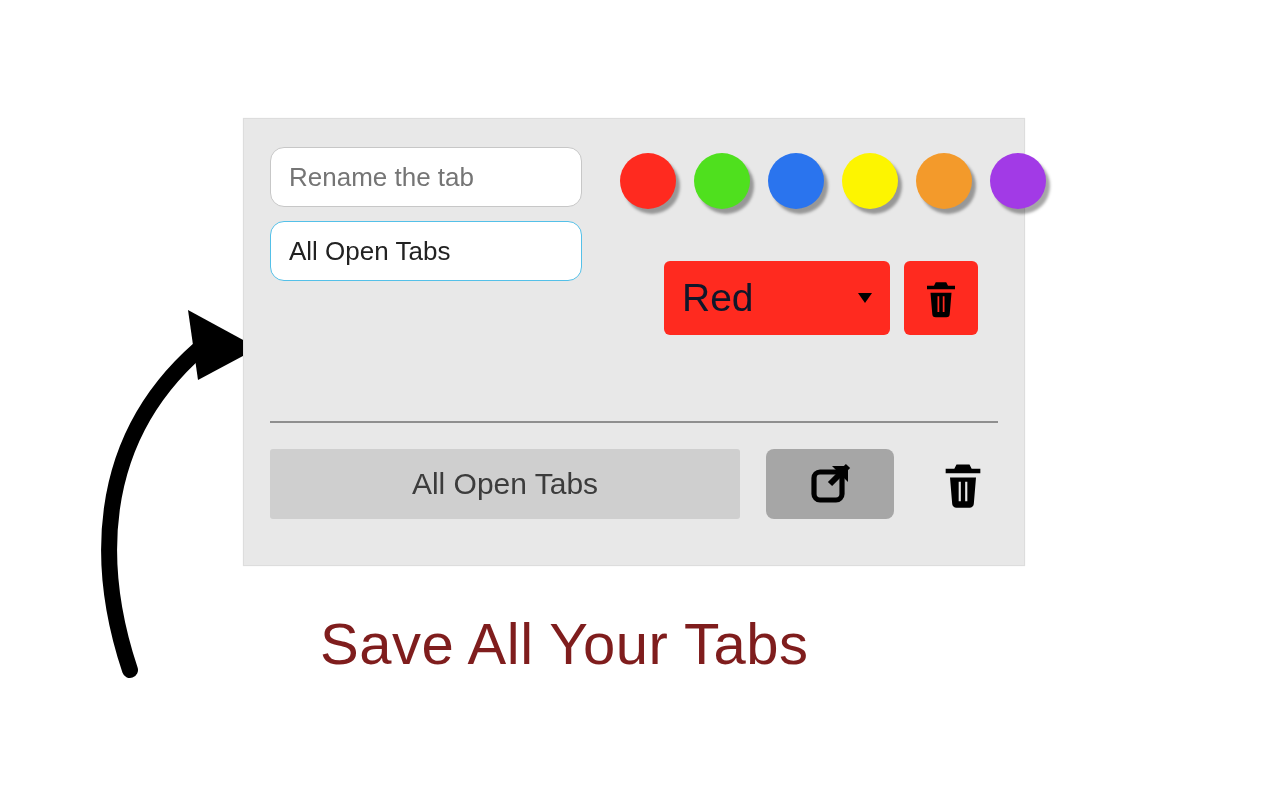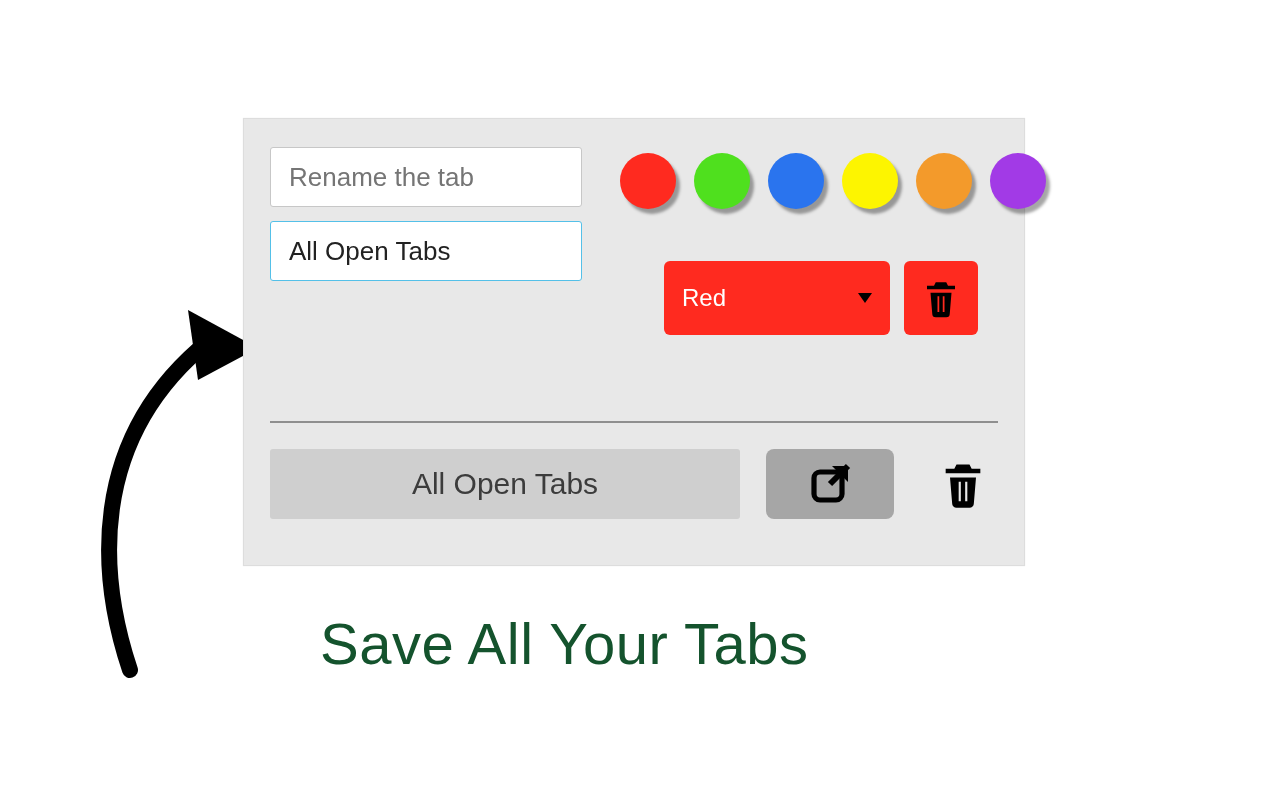--- a/index.html
+++ b/index.html
@@ -16,21 +16,21 @@
     padding:28px 26px 20px 26px;
     box-sizing:border-box;
   }
 
   .top-row{display:flex;align-items:flex-start;}
   .inputs-col{width:312px;}
 
   .t-input{
     width:312px;height:60px;padding:0 18px;margin:0 0 14px 0;
     font-size:26px;color:#6a6a6a;background:#fff;
-    border:1.5px solid #c7c7c7;border-radius:3px;
+    border:1.5px solid #c7c7c7;border-radius:14px;
     box-sizing:border-box;outline:none;display:block;
   }
   .t-input.purple{border-color:#9a6fd6;}
   .t-input.blue  {border-color:#54c0e8;color:#222;}
 
   
   .swatches{display:flex;margin-left:38px;margin-top:6px;}
   .swatch{
     width:56px;height:56px;border-radius:50%;
     margin-right:18px;cursor:pointer;
@@ -38,21 +38,21 @@
   }
   .swatch:last-child{margin-right:0;}
 
   
   .mid-row{position:absolute;left:420px;top:142px;display:flex;align-items:center;}
   .red-select{
     width:226px;height:74px;background:#ff2a1f;border-radius:6px;
     display:flex;align-items:center;justify-content:space-between;
     padding:0 18px;box-sizing:border-box;cursor:pointer;
   }
-  .red-select span{font-size:24px;color:#ffffff;}
+  .red-select span{font-size:39px;color:#0f172a;}
   .red-select .caret{width:0;height:0;border-left:7px solid transparent;
     border-right:7px solid transparent;border-top:10px solid #000;}
   .red-trash{
     width:74px;height:74px;background:#ff2a1f;border-radius:6px;
     margin-left:14px;display:flex;align-items:center;justify-content:center;
     cursor:pointer;
   }
   .red-trash svg{width:42px;height:42px;}
 
   
@@ -75,21 +75,21 @@
   .open-button svg{width:48px;height:48px;}
   .grey-trash{
     width:70px;height:70px;margin-left:auto;
     display:flex;align-items:center;justify-content:center;cursor:pointer;
   }
   .grey-trash svg{width:52px;height:52px;}
 
   
   .caption{
     position:absolute;left:320px;top:610px;width:820px;
-    font-size:58px;font-weight:400;color:#14532d;letter-spacing:0.5px;
+    font-size:58px;font-weight:400;color:#7f1d1d;letter-spacing:0.5px;
   }
   .arrow-svg{position:absolute;left:70px;top:280px;width:260px;height:400px;}
 </style>
 </head>
 <body>
 
 <div class="stage">
 
   <svg class="arrow-svg" viewBox="0 0 260 400">
     <path d="M60 390 C 30 300, 15 160, 140 60" fill="none" stroke="#000" stroke-width="16" stroke-linecap="round"></path>

